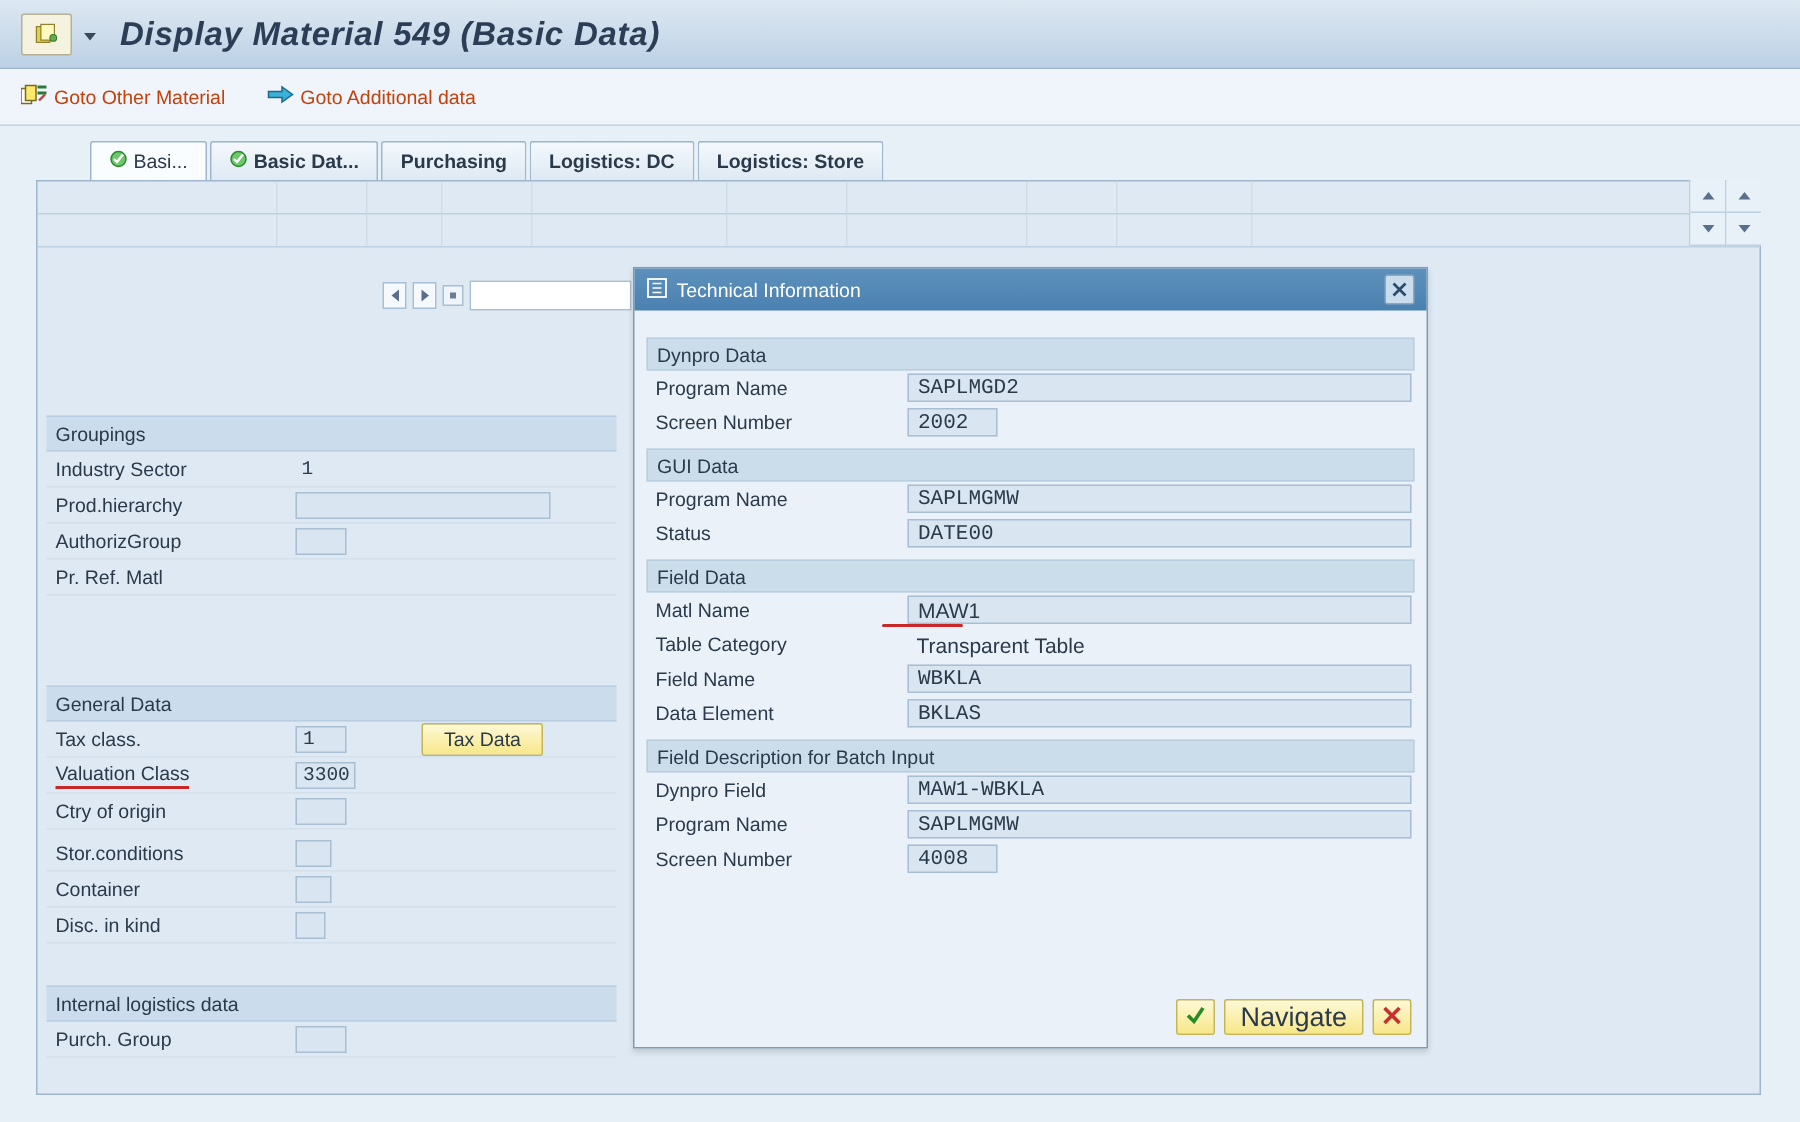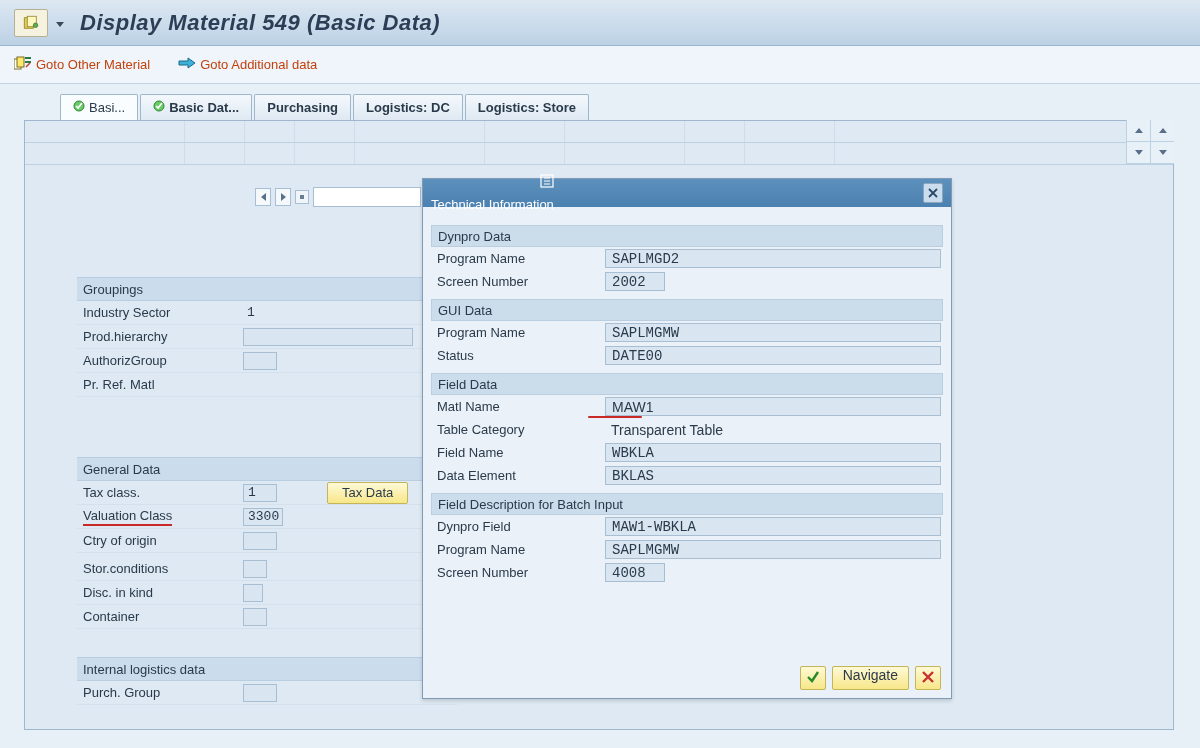--- a/index.html
+++ b/index.html
@@ -41,51 +41,51 @@
   .tri-right{ width:0;height:0;border-top:4px solid transparent;border-bottom:4px solid transparent;border-left:5px solid #5a6f8a;}
 
   
   .vscroll { position:absolute; top:-1px; right:-1px; width:48px; height:44px; display:flex; }
   .vscroll .col { width:24px; border-left:1px solid #bcd1e2; display:flex; flex-direction:column;}
   .vscroll .cell { flex:1; border-bottom:1px solid #bcd1e2; display:flex; align-items:center; justify-content:center; background:#e9f1f8;}
   .tri-up { width:0;height:0;border-left:4px solid transparent;border-right:4px solid transparent;border-bottom:5px solid #5a6f8a;}
   .tri-down{ width:0;height:0;border-left:4px solid transparent;border-right:4px solid transparent;border-top:5px solid #5a6f8a;}
 
   
-  .groupbox { position:absolute; left:6px; width:380px; background:#dee9f3;margin-left:46px; }
+  .groupbox { position:absolute; left:6px; width:380px; background:#dee9f3; }
   .group-title { background:#cbdced; border-top:1px solid #b9cee0; border-bottom:1px solid #b9cee0; height:24px; display:flex; align-items:center; padding-left:6px; font-size:13px;}
   .field-row { display:flex; align-items:center; height:24px; padding-left:6px; border-bottom:1px solid #d4e0ec;}
   .field-label { width:160px; font-size:13px; }
   .field-value { width:60px; height:18px; border:1px solid #a8bed3; background:#d9e6f2; padding:0 4px; display:flex; align-items:center; font-family:"Courier New", monospace; font-size:13px;}
   .field-value.wide { width:170px; }
   .field-value.short { width:34px; }
   .gap-row { height:4px; }
 
   .yellow-btn { height:22px; background:linear-gradient(#fef9d6,#f7e789); border:1px solid #c5b55a; border-radius:2px; padding:0 14px; display:flex; align-items:center; cursor:pointer; font-size:13px;}
   .underline-red { border-bottom:2px solid #c82828; display:inline-block; padding-bottom:1px;}
 
   
   .dialog { position:absolute; top:57px; left:397px; width:530px; height:521px; background:#eaf1f8; border:1px solid #7f9bb6; box-shadow:0 2px 4px rgba(0,0,0,.15); }
   .dlg-title { height:28px; background:linear-gradient(#5d90bc,#4b81b0); color:#fff; display:flex; align-items:center; padding:0 8px; justify-content:space-between; font-size:13px;}
-  .dlg-title .left { display:flex; align-items:flex-end; gap:6px;flex-direction:column; }
+  .dlg-title .left { display:flex; align-items:center; gap:6px; }
   .close-btn { width:20px; height:20px; background:#cbdced; border:1px solid #8aa7c0; display:flex; align-items:center; justify-content:center; cursor:pointer; border-radius:2px;}
   .close-x svg { width:10px; height:10px; }
 
   .dlg-body { padding:6px 8px 0 8px; }
   .dlg-group-title { background:#cbdceb; border:1px solid #b9cee0; height:22px; display:flex; align-items:center; padding-left:6px; font-size:13px; margin-top:6px;}
   .dlg-row { display:flex; align-items:center; height:23px; padding-left:6px; }
   .dlg-label { width:168px; font-size:13px; }
   .dlg-value { flex:1; height:19px; border:1px solid #a8bed3; background:#d9e6f2; padding:0 6px; display:flex; align-items:center; font-family:"Courier New", monospace; font-size:14px; margin-right:2px;}
   .dlg-value.noborder { border:none; background:transparent; font-family:Arial; }
   .dlg-row.marked .dlg-value { position:relative; }
   .red-underline-short { position:absolute; width:54px; height:2.5px; background:#c82828; bottom:-3px; left:-18px; border-radius:2px;}
 
   .dlg-footer { position:absolute; bottom:8px; right:10px; display:flex; gap:6px; align-items:center;}
   .sq-btn { width:26px; height:24px; background:linear-gradient(#fef9d6,#f7e789); border:1px solid #c5b55a; border-radius:2px; display:flex; align-items:center; justify-content:center; cursor:pointer;}
-  .nav-btn { height:24px; background:linear-gradient(#fef9d6,#f7e789); border:1px solid #c5b55a; border-radius:2px; padding:0 10px; display:flex; align-items:flex-start; cursor:pointer; font-size:14px;}
+  .nav-btn { height:24px; background:linear-gradient(#fef9d6,#f7e789); border:1px solid #c5b55a; border-radius:2px; padding:0 10px; display:flex; align-items:flex-end; cursor:pointer; font-size:18px;}
 
 </style>
 </head>
 <body>
 
 <div class="titlebar">
   <div class="icon-wrap">
     <svg viewBox="0 0 24 24" width="20" height="18">
       <rect x="3" y="5" width="12" height="14" fill="#e0d050" stroke="#8a7a20"></rect>
       <rect x="7" y="3" width="12" height="14" fill="#fff8c0" stroke="#8a7a20"></rect>
@@ -242,26 +242,26 @@
       <div class="field-row">
         <span class="field-label">Ctry of origin</span>
         <span class="field-value short"></span>
       </div>
       <div class="gap-row"></div>
       <div class="field-row">
         <span class="field-label">Stor.conditions</span>
         <span class="field-value short" style="width:24px"></span>
       </div>
       <div class="field-row">
+        <span class="field-label">Container</span>
+        <span class="field-value short" style="width:24px"></span>
+      </div>
+      <div class="field-row">
         <span class="field-label">Disc. in kind</span>
         <span class="field-value short" style="width:20px"></span>
-      </div>
-      <div class="field-row">
-        <span class="field-label">Container</span>
-        <span class="field-value short" style="width:24px"></span>
       </div>
     </div>
 
     <div class="groupbox" style="top:536px;">
       <div class="group-title">Internal logistics data</div>
       <div class="field-row">
         <span class="field-label">Purch. Group</span>
         <span class="field-value short"></span>
       </div>
     </div>

